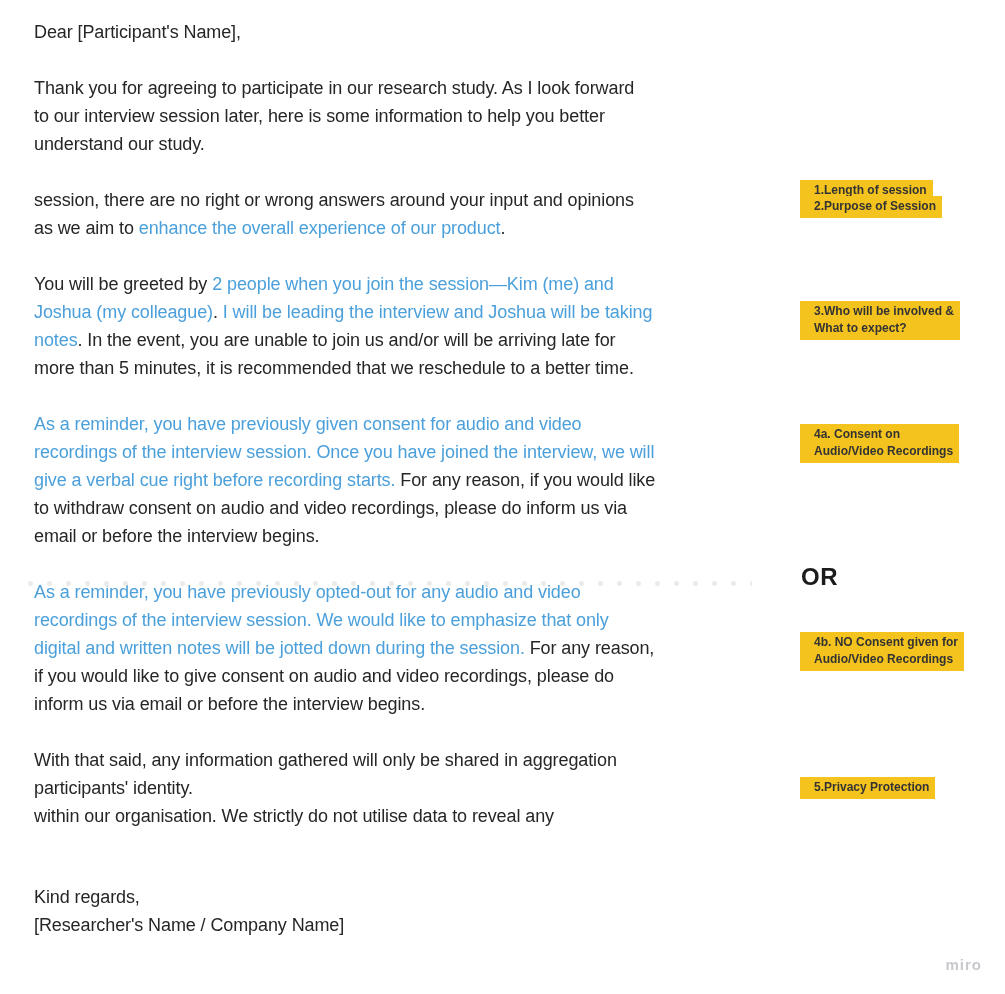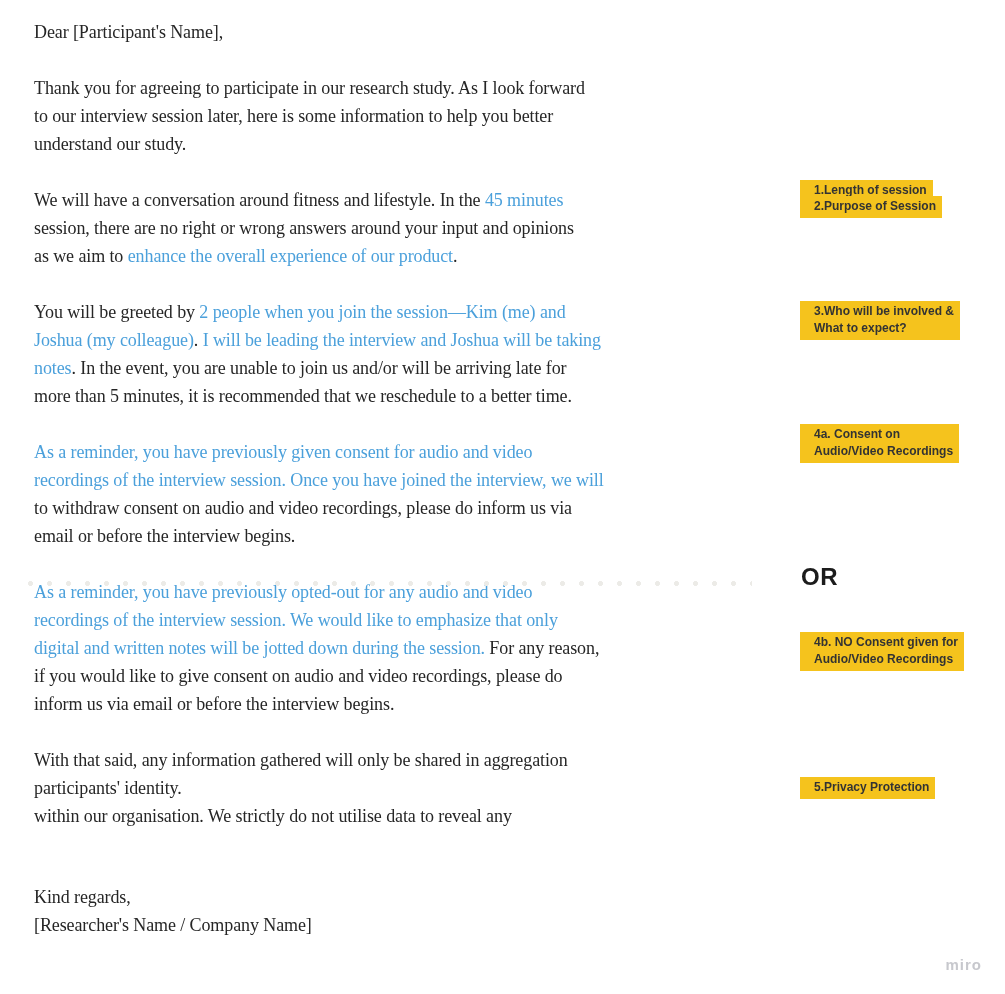--- a/index.html
+++ b/index.html
@@ -11,21 +11,21 @@
     font-family:"Liberation Sans","DejaVu Sans",sans-serif;
   }
 
   
   .letter {
     position:absolute; left:34px; top:18px;
     font-size:18px; line-height:28px;
     color:#262626;
     letter-spacing:-0.1px;
   }
-  .para { margin:0 0 28px 0;font-family:Liberation Serif, serif; }
+  .para { margin:0 0 28px 0; }
   .ln { white-space:pre; }
   .seg { }
   .blue { color:#4BA0DB; }
   .sig-block { margin-top:53px; }
 
   
   .divider {
     position:absolute; left:21px; top:580px;
     width:731px; height:7px;
     background-image:radial-gradient(circle, #ECEBE7 2.2px, rgba(0,0,0,0) 2.7px);
@@ -75,35 +75,35 @@
       <div class="ln"><span class="seg">Dear [Participant's Name],</span></div>
     </div>
 
     <div class="para">
       <div class="ln"><span class="seg">Thank you for agreeing to participate in our research study. As I look forward</span></div>
       <div class="ln"><span class="seg">to our interview session later, here is some information to help you better</span></div>
       <div class="ln"><span class="seg">understand our study.</span></div>
     </div>
 
     <div class="para">
-      <div class="ln"><span class="seg">We will have a conversation around fitness and lifestyle. In the </span><span class="seg blue">45 minutes</span></div>
       <div class="ln"><span class="seg">session, there are no right or wrong answers around your input and opinions</span></div>
       <div class="ln"><span class="seg">as we aim to </span><span class="seg blue">enhance the overall experience of our product</span><span class="seg">.</span></div>
     </div>
 
     <div class="para">
       <div class="ln"><span class="seg">You will be greeted by </span><span class="seg blue">2 people when you join the session—Kim (me) and</span></div>
       <div class="ln"><span class="seg blue">Joshua (my colleague)</span><span class="seg">. </span><span class="seg blue">I will be leading the interview and Joshua will be taking</span></div>
       <div class="ln"><span class="seg blue">notes</span><span class="seg">. In the event, you are unable to join us and/or will be arriving late for</span></div>
       <div class="ln"><span class="seg">more than 5 minutes, it is recommended that we reschedule to a better time.</span></div>
     </div>
 
     <div class="para">
       <div class="ln"><span class="seg blue">As a reminder, you have previously given consent for audio and video</span></div>
       <div class="ln"><span class="seg blue">recordings of the interview session. Once you have joined the interview, we will</span></div>
+      <div class="ln"><span class="seg blue">give a verbal cue right before recording starts.</span><span class="seg"> For any reason, if you would like</span></div>
       <div class="ln"><span class="seg">to withdraw consent on audio and video recordings, please do inform us via</span></div>
       <div class="ln"><span class="seg">email or before the interview begins.</span></div>
     </div>
 
     <div class="para">
       <div class="ln"><span class="seg blue">As a reminder, you have previously opted-out for any audio and video</span></div>
       <div class="ln"><span class="seg blue">recordings of the interview session. We would like to emphasize that only</span></div>
       <div class="ln"><span class="seg blue">digital and written notes will be jotted down during the session.</span><span class="seg"> For any reason,</span></div>
       <div class="ln"><span class="seg">if you would like to give consent on audio and video recordings, please do</span></div>
       <div class="ln"><span class="seg">inform us via email or before the interview begins.</span></div>

